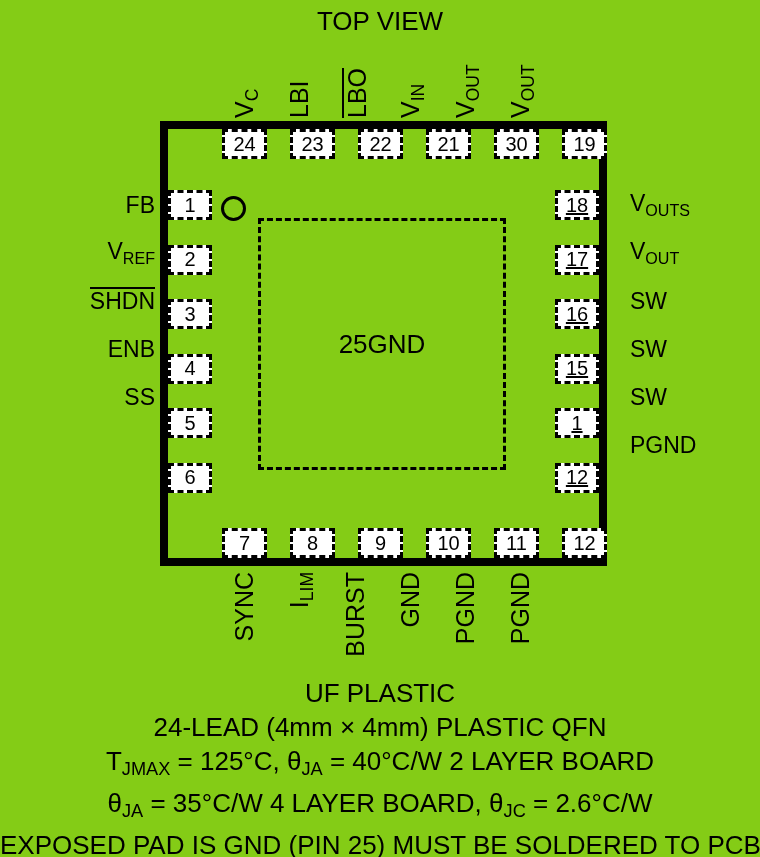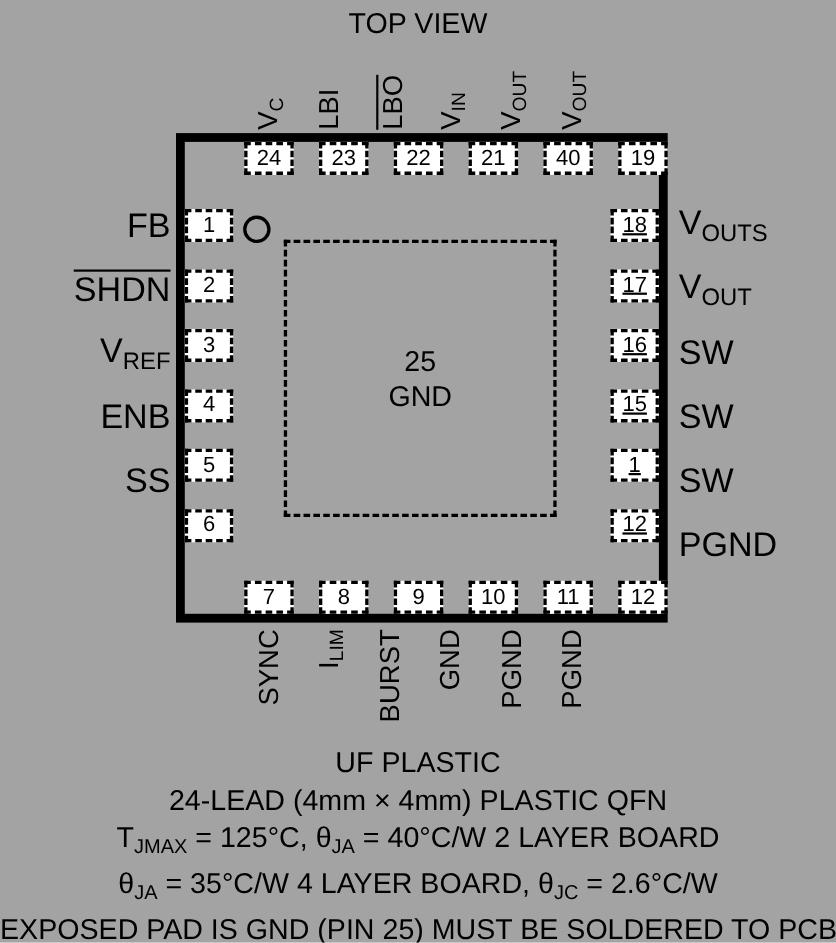--- a/index.html
+++ b/index.html
@@ -5,21 +5,21 @@
   * { margin: 0; padding: 0; box-sizing: border-box; }
   html, body { background: #ffffff; }
   body {
     font-family: "Liberation Sans", "DejaVu Sans", sans-serif;
     color: #000;
   }
   .stage {
     position: relative;
     width: 760px;
     height: 857px;
-    background: #a3a3a3;
+    background: #84cc16;
     overflow: hidden;
   }
   .title {
     position: absolute;
     top: 6px; left: 0; width: 100%;
     text-align: center;
     font-size: 26px;
     line-height: 30px;
   }
   .chip {
@@ -33,48 +33,48 @@
     left: 221px; top: 196px;
     width: 25px; height: 25px;
     border: 3px solid #000;
     border-radius: 50%;
   }
   .pad {
     position: absolute;
     left: 258px; top: 218px;
     width: 248px; height: 252px;
     border: 3px dashed #000;
-    display: flex; flex-direction: column;
+    display: flex; flex-direction: row;
     align-items: center; justify-content: center;
     font-size: 26px; line-height: 32px;
   }
   .pinbox {
     border: 3px dashed #000;
     display: flex; align-items: center; justify-content: center;
     font-size: 20px;
     background: #fff;
   }
   .row { position: absolute; display: flex; gap: 23px; }
   .top-row    { left: 222px; top: 129px; }
   .bottom-row { left: 222px; top: 528px; }
   .row .pinbox { width: 45px; height: 30px; }
   .col { position: absolute; display: flex; flex-direction: column; gap: 24.6px; }
   .left-col  { left: 168px; top: 190px; }
   .right-col { left: 555px; top: 190px; text-decoration: underline; }
   .col .pinbox { width: 44px; height: 30px; }
   .side-labels {
     position: absolute;
-    display: flex; flex-direction: column; gap: 28px;
-    font-size: 31px;
+    display: flex; flex-direction: column; gap: 18px;
+    font-size: 23px;
   }
   .side-labels .cell { height: 30px; display: flex; align-items: center; white-space: nowrap; }
   .left-labels  { left: 20px;  top: 190px; width: 135px; }
   .left-labels .cell  { justify-content: flex-end; }
   .right-labels { left: 617px; top: 190px; width: 140px; }
-  .right-labels .cell { justify-content: flex-start; }
+  .right-labels .cell { justify-content: flex-start; margin-left: 13px; }
   .vrow { position: absolute; left: 222px; display: flex; gap: 10.2px; }
   .top-labels    { top: 34px;  height: 84px; }
   .bottom-labels { top: 572px; height: 100px; }
   .vcell { position: relative; width: 45px; height: 100%; flex: 0 0 45px; }
   .vlabel {
     position: absolute;
     white-space: nowrap;
     font-size: 25px;
     line-height: 25px;
     height: 25px;
@@ -136,21 +136,21 @@
   <div class="pad">
     <span>25</span>
     <span>GND</span>
   </div>
 
   <div class="row top-row">
     <div class="pinbox">24</div>
     <div class="pinbox">23</div>
     <div class="pinbox">22</div>
     <div class="pinbox">21</div>
-    <div class="pinbox">40</div>
+    <div class="pinbox">30</div>
     <div class="pinbox">19</div>
   </div>
 
   <div class="col left-col">
     <div class="pinbox">1</div>
     <div class="pinbox">2</div>
     <div class="pinbox">3</div>
     <div class="pinbox">4</div>
     <div class="pinbox">5</div>
     <div class="pinbox">6</div>
@@ -172,24 +172,24 @@
     <div class="pinbox">10</div>
     <div class="pinbox">11</div>
     <div class="pinbox">12</div>
   </div>
 
   <div class="side-labels left-labels">
     <div class="cell">
         <span><span>FB</span></span>
       </div>
     <div class="cell">
+        <span><span>V</span><span class="sub">REF</span></span>
+      </div>
+    <div class="cell">
         <span><span class="over">SHDN</span></span>
-      </div>
-    <div class="cell">
-        <span><span>V</span><span class="sub">REF</span></span>
       </div>
     <div class="cell">
         <span><span>ENB</span></span>
       </div>
     <div class="cell">
         <span><span>SS</span></span>
       </div>
   </div>
 
   <div class="side-labels right-labels">

